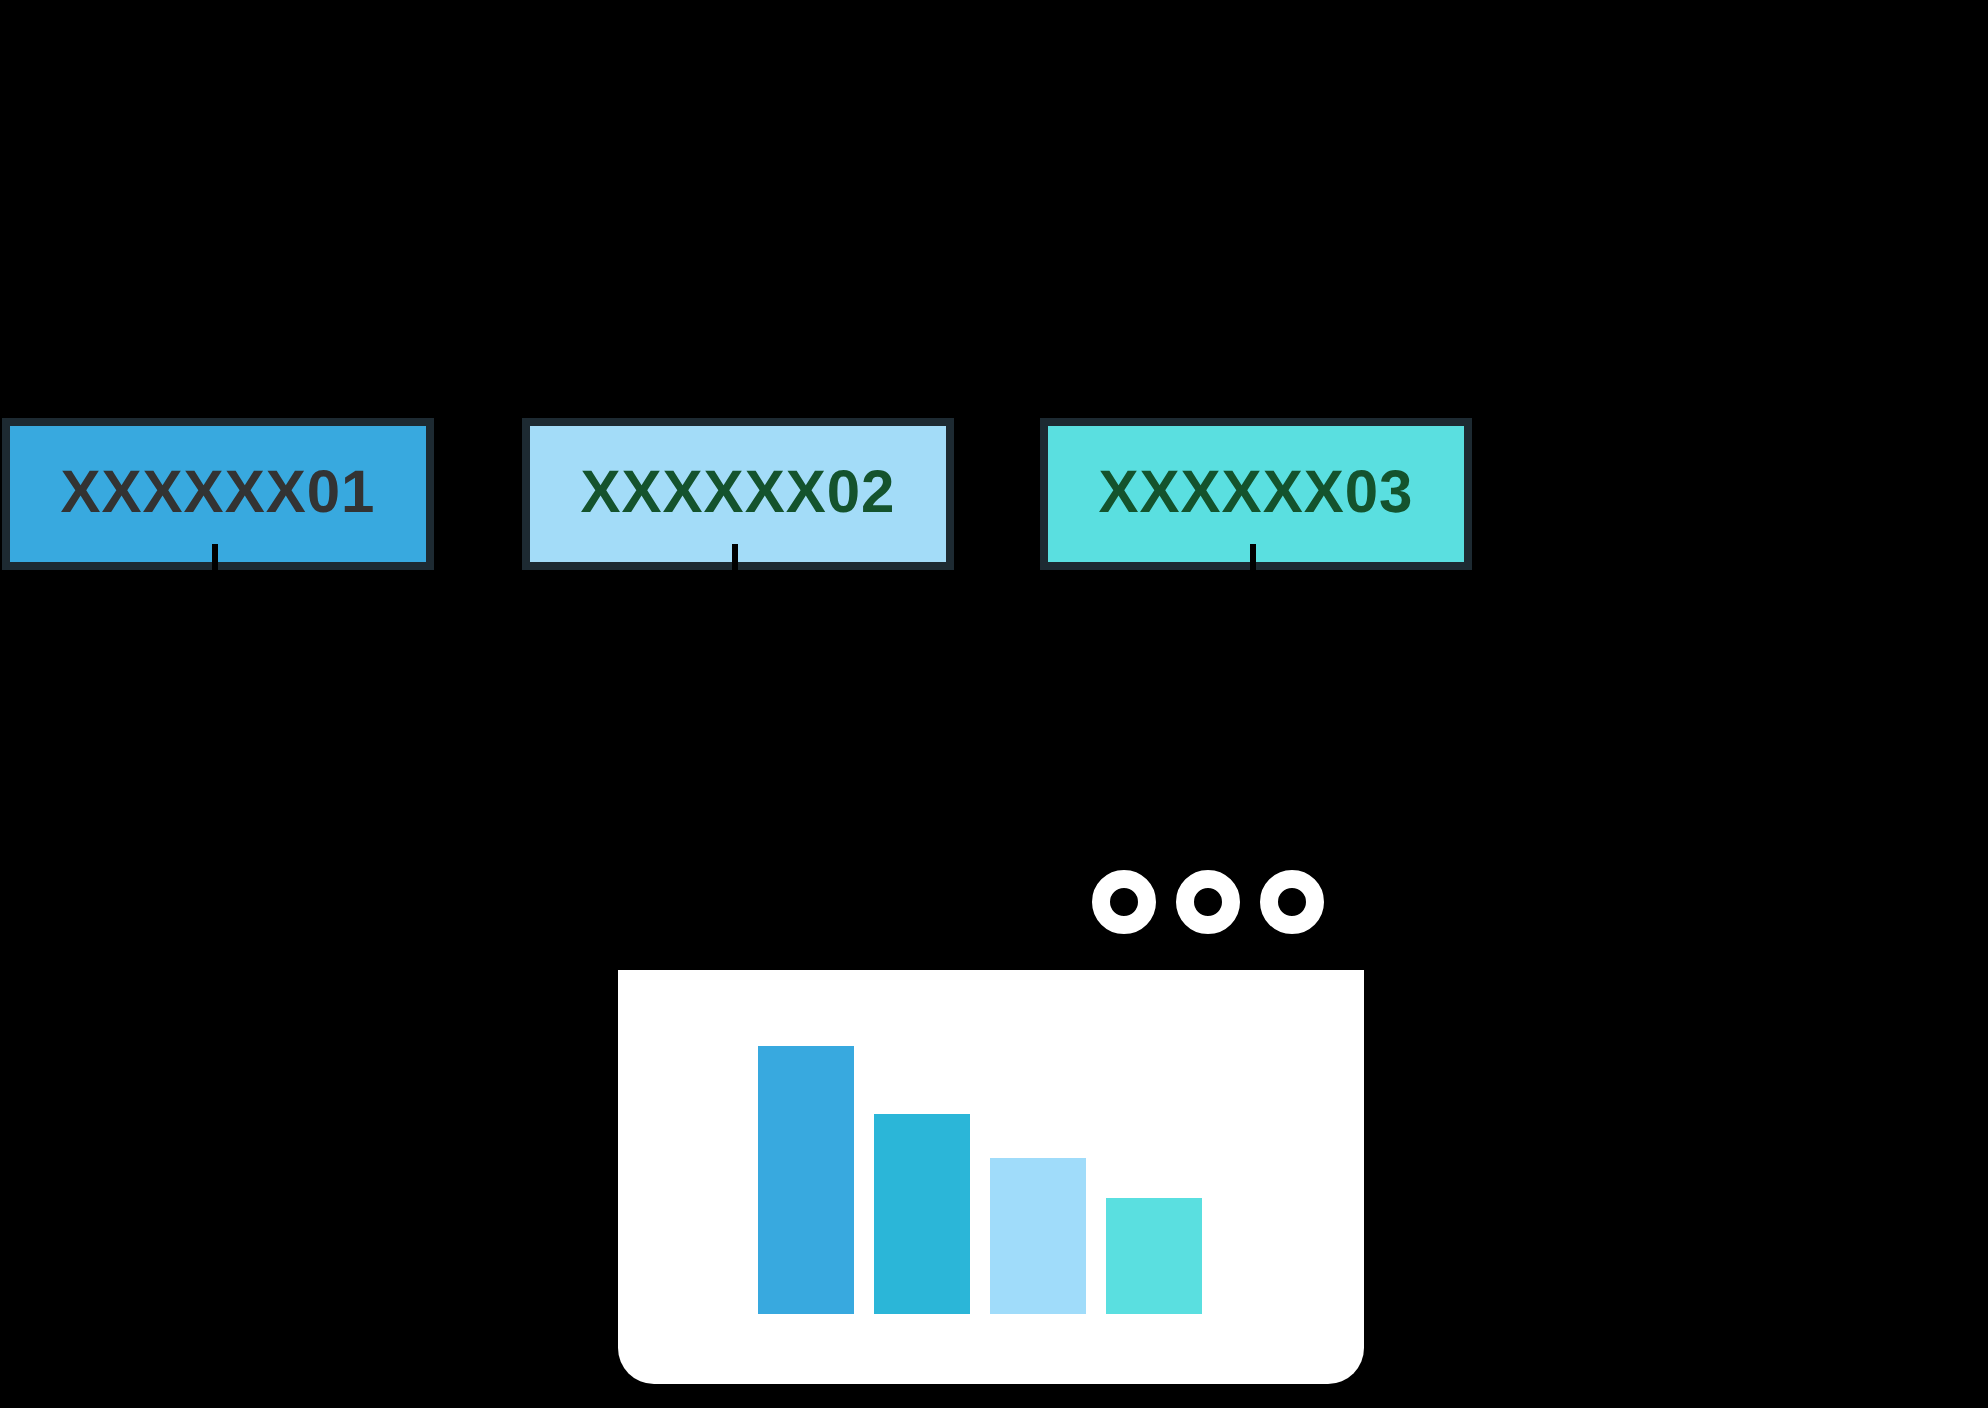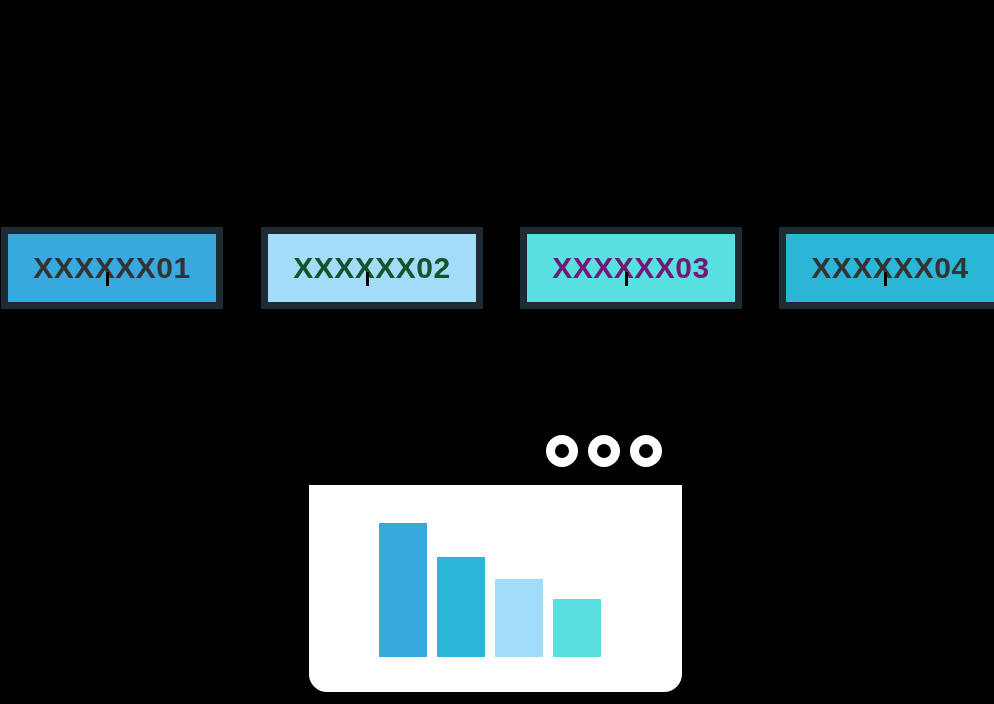--- a/index.html
+++ b/index.html
@@ -12,24 +12,24 @@
     width: 994px;
     height: 704px;
     background: #000000;
     overflow: hidden;
     font-family: "Liberation Sans", "DejaVu Sans", sans-serif;
   }
 
   
   .node-box {
     position: absolute;
-    top: 227px;
+    top: 209px;
     width: 208px;
     height: 68px;
-    border: 7px solid #15803d;
+    border: 4px solid #15803d;
     display: flex;
     align-items: center;
     justify-content: center;
     font-size: 30px;
     font-weight: bold;
     color: #333333;
     letter-spacing: 0.5px;
   }
   .node-box:nth-of-type(1) { left: 1px; }
   .node-box:nth-of-type(2) { left: 261px; }
@@ -95,25 +95,22 @@
 <body style="background: rgb(0, 0, 0);">
 
 <div class="canvas">
 
   <div class="node-box" style="background: rgb(56, 169, 223); border-color: rgb(29, 42, 50); color: rgb(51, 51, 51);">
     <span>XXXXXX01</span>
   </div>
   <div class="node-box" style="background: rgb(163, 220, 248); border-color: rgb(29, 42, 50); color: #14532d;">
     <span>XXXXXX02</span>
   </div>
-  <div class="node-box" style="background: rgb(90, 223, 224); border-color: rgb(29, 42, 50); color: #701a75;">
+  <div class="node-box" style="background: rgb(90, 223, 224); border-color: rgb(29, 42, 50); color: #14532d;">
     <span>XXXXXX03</span>
-  </div>
-  <div class="node-box" style="background: rgb(43, 182, 216); border-color: rgb(29, 42, 50); color: rgb(51, 51, 51);">
-    <span>XXXXXX04</span>
   </div>
 
   <div class="connector-stub s1"></div>
   <div class="connector-stub s2"></div>
   <div class="connector-stub s3"></div>
   <div class="connector-stub s4"></div>
 
   <div class="window-dot d1" style="border-color: rgb(255, 255, 255);"></div>
   <div class="window-dot d2" style="border-color: rgb(255, 255, 255);"></div>
   <div class="window-dot d3" style="border-color: rgb(255, 255, 255);"></div>

